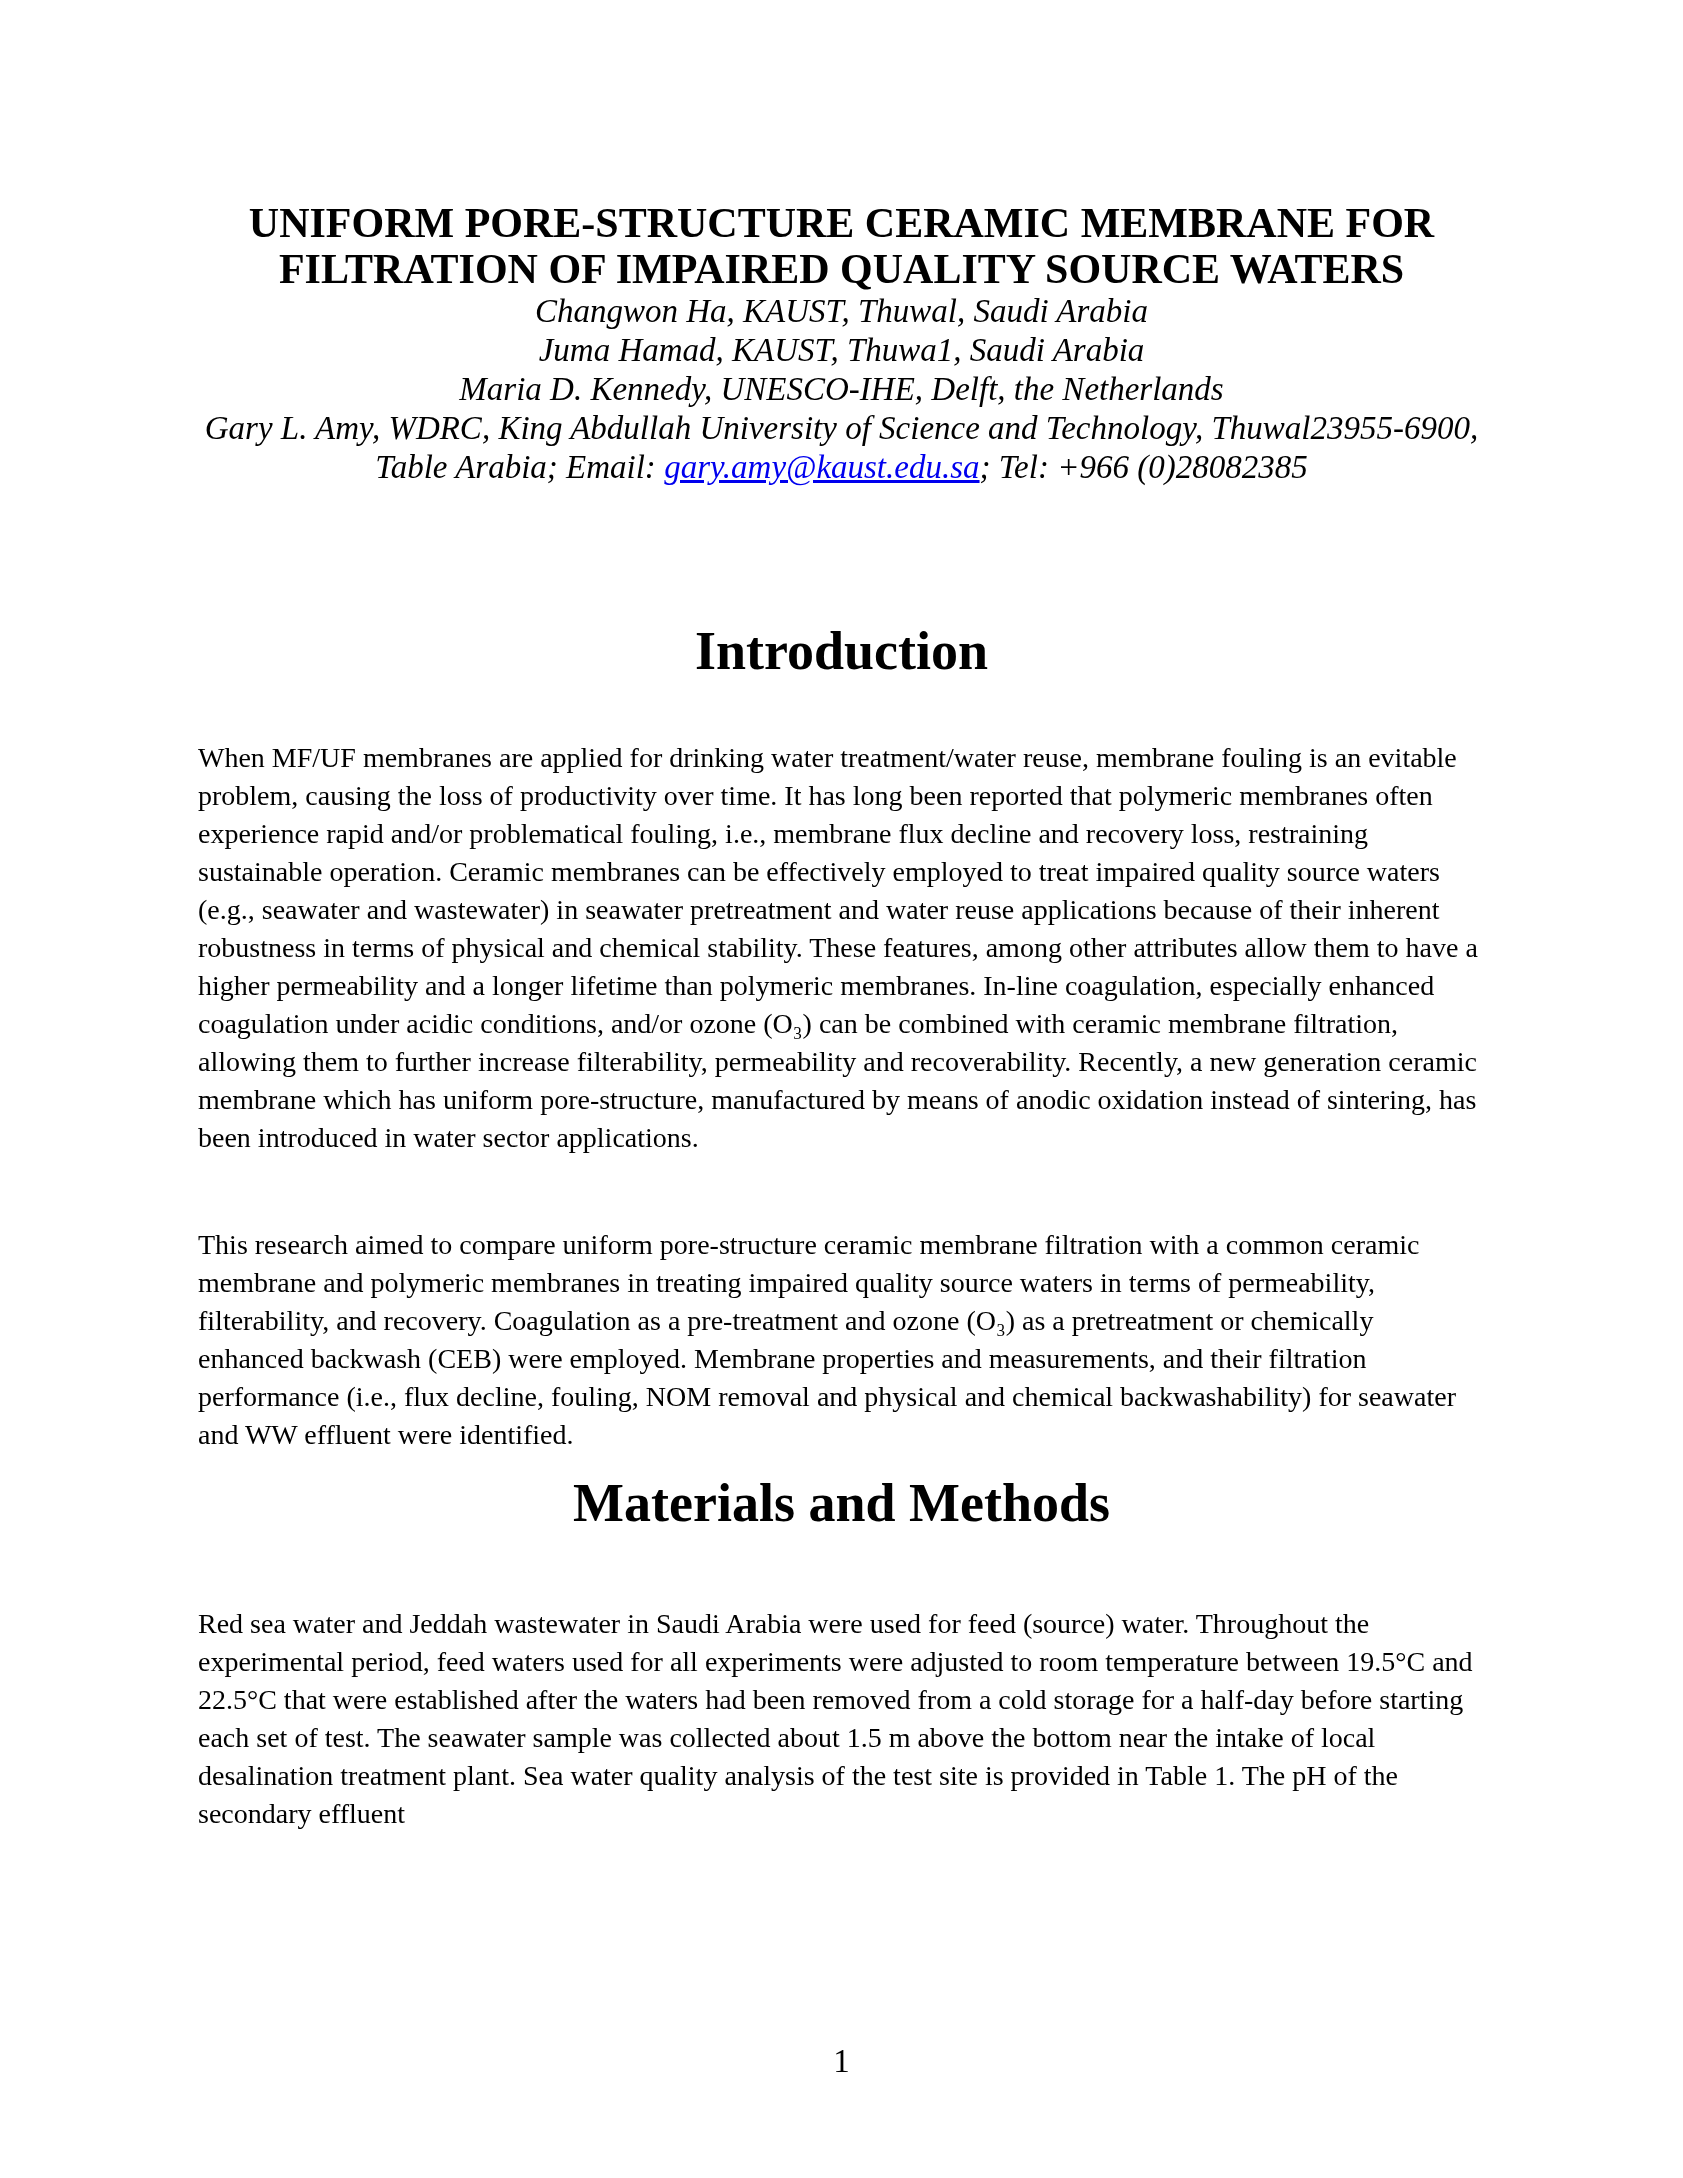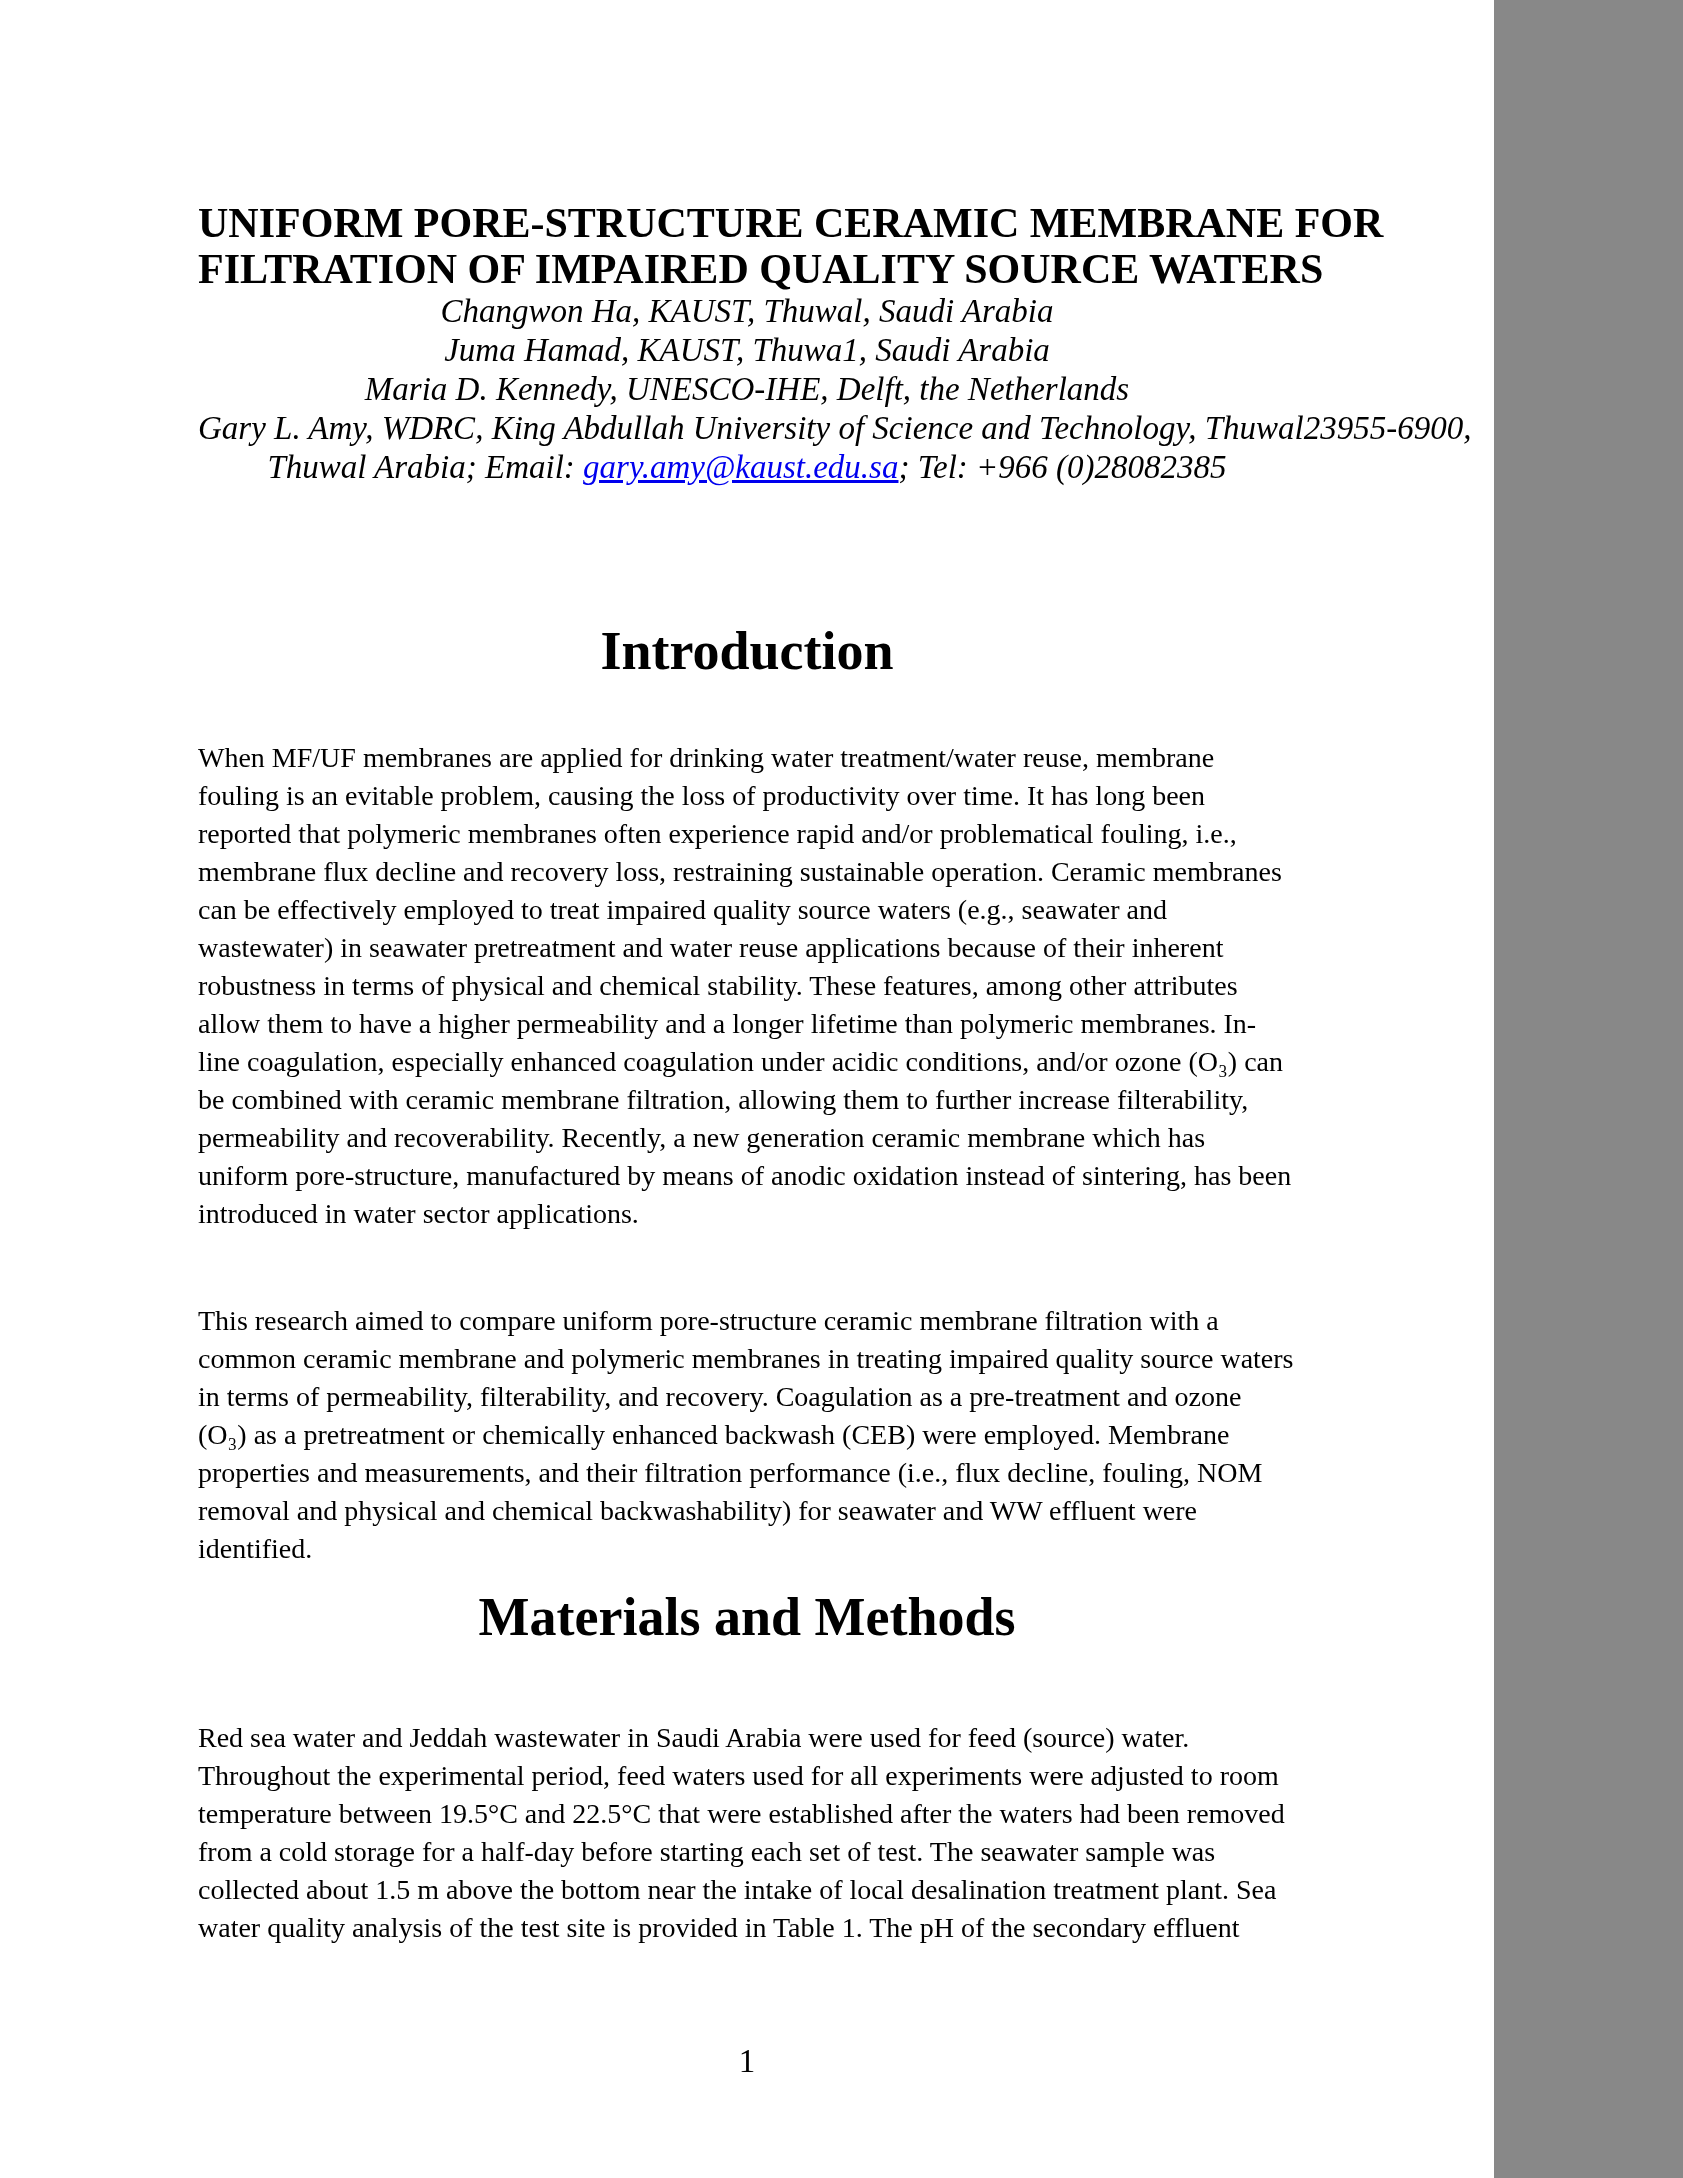--- a/index.html
+++ b/index.html
@@ -1,20 +1,20 @@
 <!DOCTYPE html>
 <html style="--link-color: #0000ee; --text-color: #000000; --page-bg: #ffffff;"><head>
 <meta charset="utf-8">
 <style>
   :root { --link-color: #0000ee; --text-color: #000000; --page-bg: #ffffff; }
   * { margin: 0; padding: 0; box-sizing: border-box; }
   html, body { background: #888; }
   .sheet {
     position: relative;
-    width: 1494px;
+    width: 1683px;
     height: 2178px;
     background: var(--page-bg);
     color: var(--text-color);
     font-family: "Liberation Serif", "DejaVu Serif", serif;
     overflow: hidden;
   }
   .content { padding: 200px 198px 0 198px; }
   .title-block { text-align: center; }
   .title-line {
     font-size: 42px;
@@ -69,21 +69,21 @@
     <div class="title-block">
       <div class="title-line">UNIFORM PORE-STRUCTURE CERAMIC MEMBRANE FOR</div>
       <div class="title-line">FILTRATION OF IMPAIRED QUALITY SOURCE WATERS</div>
     </div>
 
     <div class="authors-block">
       <div class="author-line">Changwon Ha, KAUST, Thuwal, Saudi Arabia</div>
       <div class="author-line">Juma Hamad, KAUST, Thuwa1, Saudi Arabia</div>
       <div class="author-line">Maria D. Kennedy, UNESCO-IHE, Delft, the Netherlands</div>
       <div class="author-line">Gary L. Amy, WDRC, King Abdullah University of Science and Technology, Thuwal23955-6900,</div>
-      <div class="author-line"><span>Thuwal Arabia; Email: </span><a class="email-link">gary.amy@kaust.edu.sa</a><span>; Tel: +966 (0)28082385</span></div>
+      <div class="author-line"><span>Table Arabia; Email: </span><a class="email-link">gary.amy@kaust.edu.sa</a><span>; Tel: +966 (0)28082385</span></div>
     </div>
 
     <h2 class="section-heading heading-introduction">Introduction</h2>
 
     <p class="body-paragraph para-1">When MF/UF membranes are applied for drinking water treatment/water reuse, membrane fouling is an evitable problem, causing the loss of productivity over time. It has long been reported that polymeric membranes often experience rapid and/or problematical fouling, i.e., membrane flux decline and recovery loss, restraining sustainable operation. Ceramic membranes can be effectively employed to treat impaired quality source waters (e.g., seawater and wastewater) in seawater pretreatment and water reuse applications because of their inherent robustness in terms of physical and chemical stability. These features, among other attributes allow them to have a higher permeability and a longer lifetime than polymeric membranes. In-line coagulation, especially enhanced coagulation under acidic conditions, and/or ozone (O₃) can be combined with ceramic membrane filtration, allowing them to further increase filterability, permeability and recoverability. Recently, a new generation ceramic membrane which has uniform pore-structure, manufactured by means of anodic oxidation instead of sintering, has been introduced in water sector applications.</p>
 
     <p class="body-paragraph para-2">This research aimed to compare uniform pore-structure ceramic membrane filtration with a common ceramic membrane and polymeric membranes in treating impaired quality source waters in terms of permeability, filterability, and recovery. Coagulation as a pre-treatment and ozone (O₃) as a pretreatment or chemically enhanced backwash (CEB) were employed. Membrane properties and measurements, and their filtration performance (i.e., flux decline, fouling, NOM removal and physical and chemical backwashability) for seawater and WW effluent were identified.</p>
 
     <h2 class="section-heading heading-materials">Materials and Methods</h2>
 

